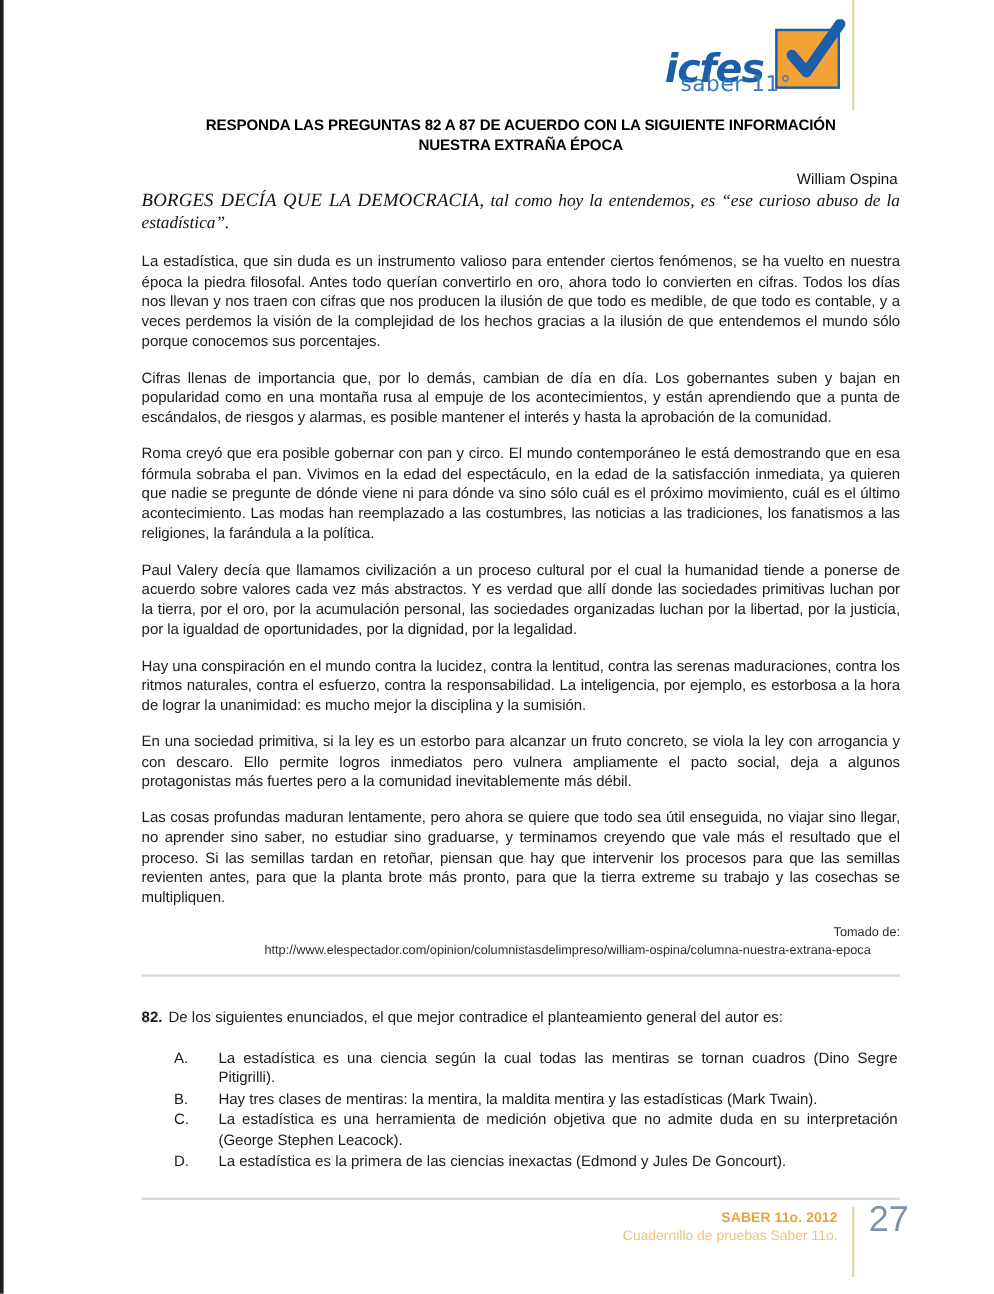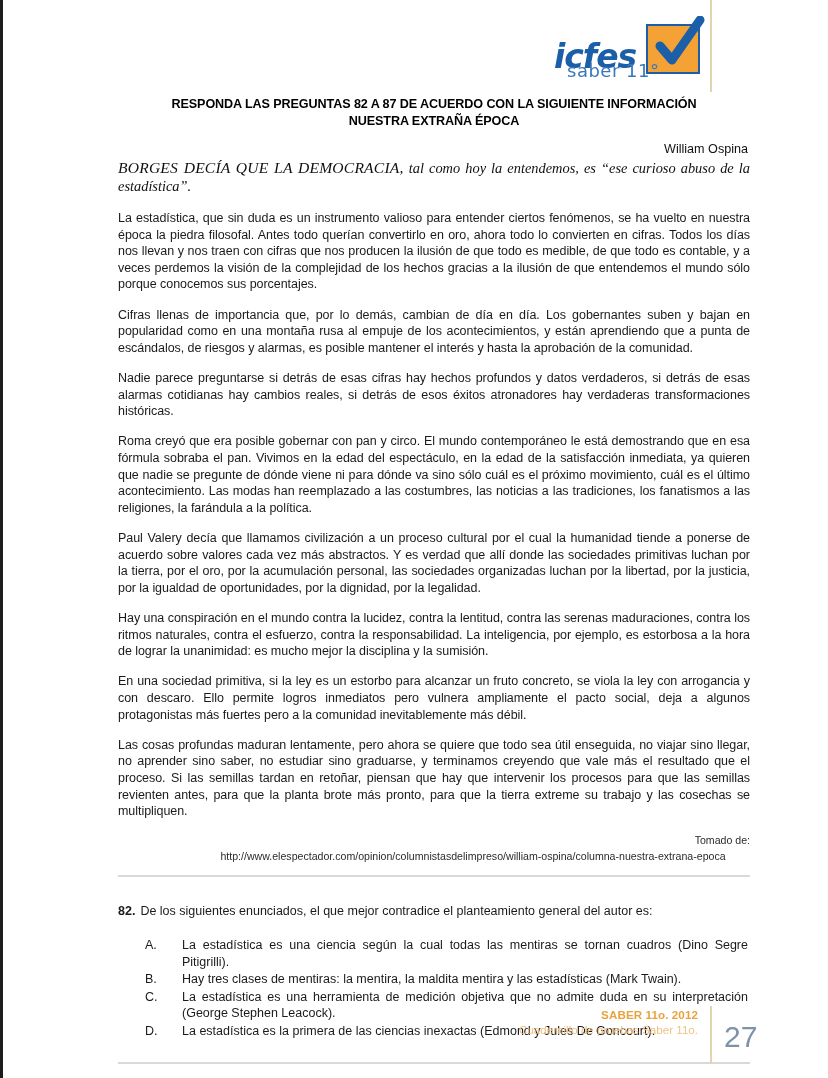--- a/index.html
+++ b/index.html
@@ -235,21 +235,20 @@
     color: #f0c183;
     margin-top: 2px;
   }
   .page-number {
     position: absolute;
     left: 606px;
     top: -6px;
     font-size: 30px;
     color: #7f93a8;
     font-weight: normal;
-    margin-top: 20px;
   }
 </style>
 </head>
 <body>
 
 <div class="gutter-bar"></div>
 
 <div class="page">
 
   <div class="header-zone">
@@ -269,21 +268,20 @@
     <div>NUESTRA EXTRAÑA ÉPOCA</div>
   </div>
 
   <div class="byline">William Ospina</div>
 
   <div class="epigraph"><span class="caps">BORGES DECÍA QUE LA DEMOCRACIA,</span><span> tal como hoy la entendemos, es “ese curioso abuso de la estadística”.</span></div>
 
   <div class="body-text">
     <p>La estadística, que sin duda es un instrumento valioso para entender ciertos fenómenos, se ha vuelto en nuestra época la piedra filosofal. Antes todo querían convertirlo en oro, ahora todo lo convierten en cifras. Todos los días nos llevan y nos traen con cifras que nos producen la ilusión de que todo es medible, de que todo es contable, y a veces perdemos la visión de la complejidad de los hechos gracias a la ilusión de que entendemos el mundo sólo porque conocemos sus porcentajes.</p>
     <p>Cifras llenas de importancia que, por lo demás, cambian de día en día. Los gobernantes suben y bajan en popularidad como en una montaña rusa al empuje de los acontecimientos, y están aprendiendo que a punta de escándalos, de riesgos y alarmas, es posible mantener el interés y hasta la aprobación de la comunidad.</p>
-    <p>Nadie parece preguntarse si detrás de esas cifras hay hechos profundos y datos verdaderos, si detrás de esas alarmas cotidianas hay cambios reales, si detrás de esos éxitos atronadores hay verdaderas transformaciones históricas.</p>
     <p>Roma creyó que era posible gobernar con pan y circo. El mundo contemporáneo le está demostrando que en esa fórmula sobraba el pan. Vivimos en la edad del espectáculo, en la edad de la satisfacción inmediata, ya quieren que nadie se pregunte de dónde viene ni para dónde va sino sólo cuál es el próximo movimiento, cuál es el último acontecimiento. Las modas han reemplazado a las costumbres, las noticias a las tradiciones, los fanatismos a las religiones, la farándula a la política.</p>
     <p>Paul Valery decía que llamamos civilización a un proceso cultural por el cual la humanidad tiende a ponerse de acuerdo sobre valores cada vez más abstractos. Y es verdad que allí donde las sociedades primitivas luchan por la tierra, por el oro, por la acumulación personal, las sociedades organizadas luchan por la libertad, por la justicia, por la igualdad de oportunidades, por la dignidad, por la legalidad.</p>
     <p>Hay una conspiración en el mundo contra la lucidez, contra la lentitud, contra las serenas maduraciones, contra los ritmos naturales, contra el esfuerzo, contra la responsabilidad. La inteligencia, por ejemplo, es estorbosa a la hora de lograr la unanimidad: es mucho mejor la disciplina y la sumisión.</p>
     <p>En una sociedad primitiva, si la ley es un estorbo para alcanzar un fruto concreto, se viola la ley con arrogancia y con descaro. Ello permite logros inmediatos pero vulnera ampliamente el pacto social, deja a algunos protagonistas más fuertes pero a la comunidad inevitablemente más débil.</p>
     <p>Las cosas profundas maduran lentamente, pero ahora se quiere que todo sea útil enseguida, no viajar sino llegar, no aprender sino saber, no estudiar sino graduarse, y terminamos creyendo que vale más el resultado que el proceso. Si las semillas tardan en retoñar, piensan que hay que intervenir los procesos para que las semillas revienten antes, para que la planta brote más pronto, para que la tierra extreme su trabajo y las cosechas se multipliquen.</p>
   </div>
 
   <div class="source">
     <span>Tomado de:</span>
     <span class="url">http://www.elespectador.com/opinion/columnistasdelimpreso/william-ospina/columna-nuestra-extrana-epoca</span>

